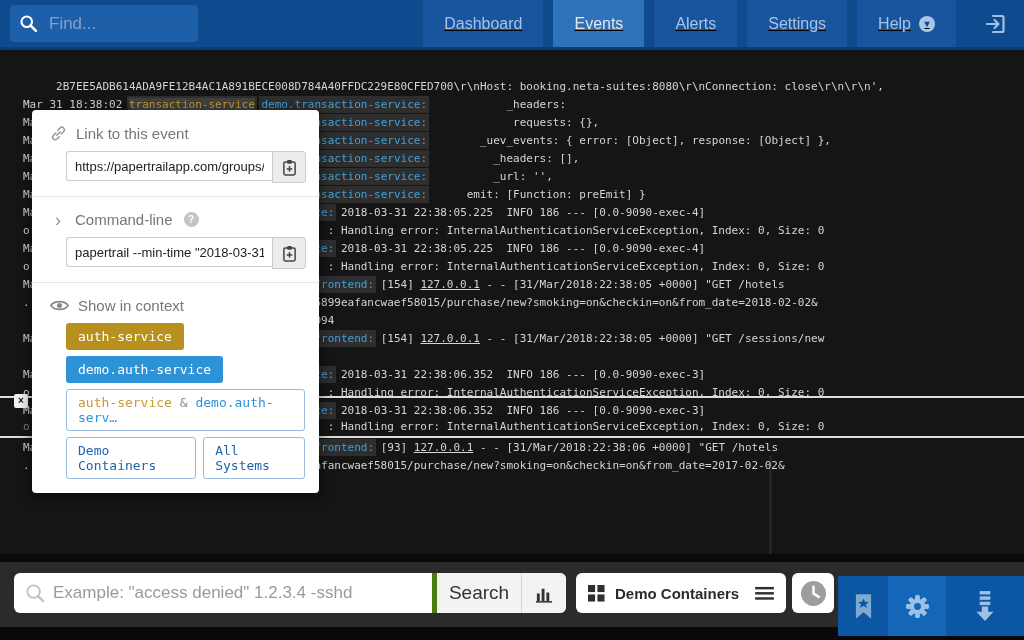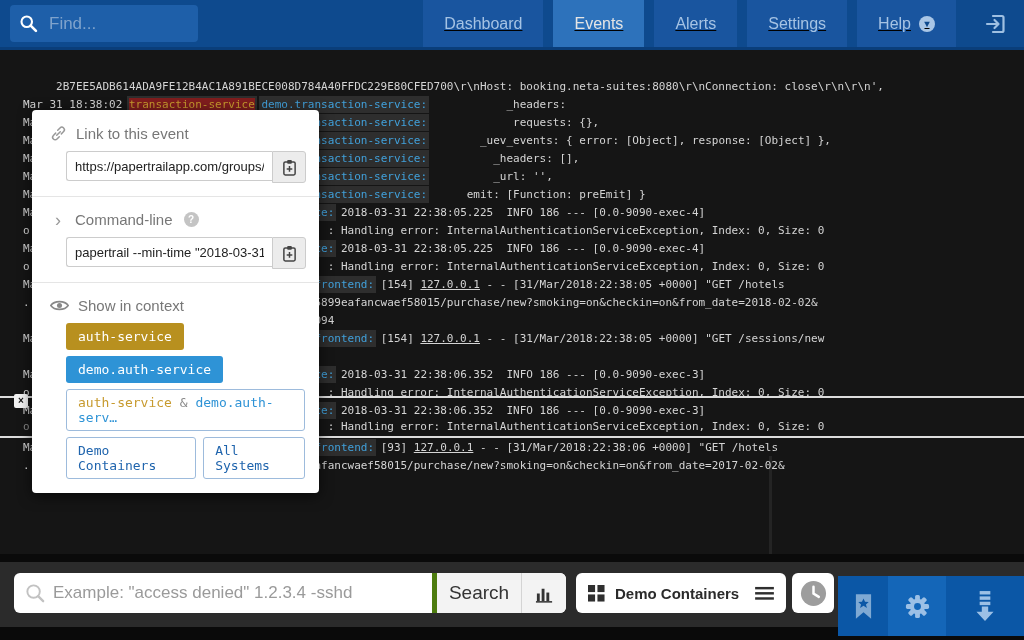--- a/index.html
+++ b/index.html
@@ -20,21 +20,21 @@
        padding:0 21px;cursor:pointer;}
   .tab.active{background:#2d72bb;color:#e5e5e5;}
   .help-circ{width:16px;height:16px;border-radius:50%;background:#a9c6e6;color:#0e4a8e;
        font-size:10px;line-height:16px;text-align:center;margin-left:8px;font-weight:bold;}
   .exit-tile{display:flex;align-items:center;padding:0 16px 0 18px;}
 
   
   .log-area{position:absolute;top:50px;left:0;width:1024px;height:504px;background:#151515;z-index:1;}
   .log-line{position:absolute;left:12px;white-space:pre;z-index:2;
        font-family:"DejaVu Sans Mono",monospace;font-size:11px;line-height:18px;color:#d4d4d4;margin-left:11px;}
-  .log-line .s{color:#c79a2e;background:#7f1d1d;box-shadow:0 0 0 2px #2e2e2e;text-align:center;}
+  .log-line .s{color:#c79a2e;background:#404040;box-shadow:0 0 0 2px #2e2e2e;text-align:center;}
   .log-line .g{color:#41a0da;background:#2e2e2e;box-shadow:0 0 0 2px #2e2e2e;}
   .log-line .u{text-decoration:underline;}
   .log-line .d{color:#868686;}
   .sel-border{position:absolute;left:0;width:1024px;height:2px;background:#dcdcdc;z-index:3;}
   .close-box{position:absolute;left:14px;width:14px;height:14px;background:#f2f2f2;border-radius:2px;
        color:#111;font-size:10px;line-height:14px;text-align:center;font-weight:bold;z-index:4;cursor:pointer;}
   .v-divider{position:absolute;left:769px;width:3px;background:#242424;z-index:2;}
 
   
   .popup{position:absolute;left:32px;top:110px;width:287px;background:#fff;border-radius:4px;

